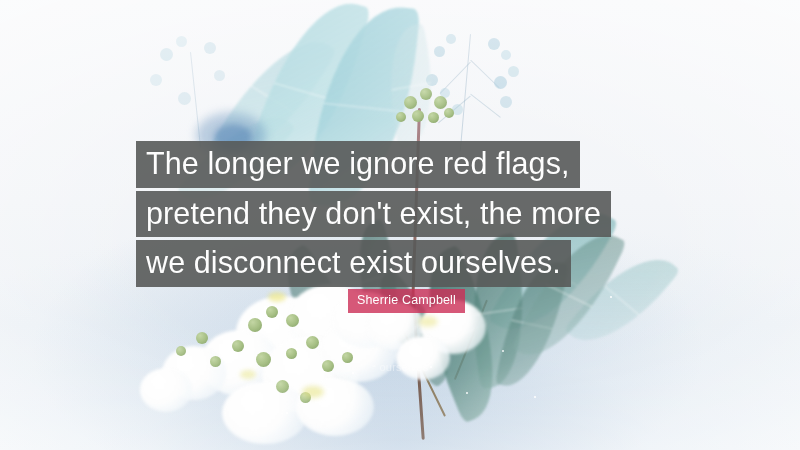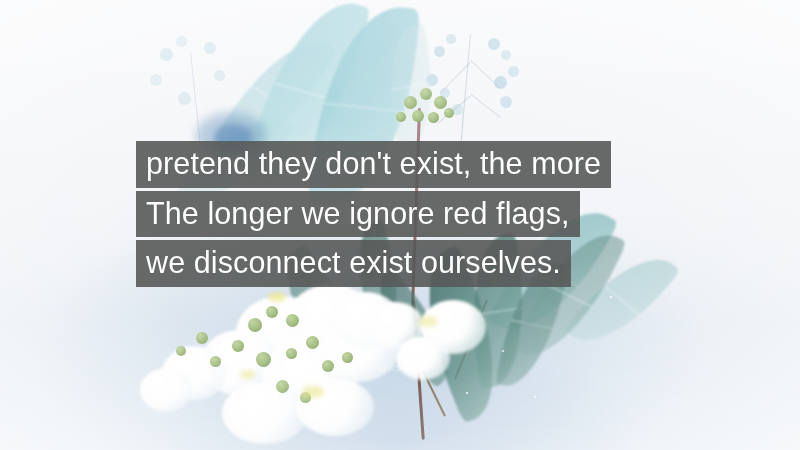--- a/index.html
+++ b/index.html
@@ -334,24 +334,25 @@
     <div class="speck" style="left:466px;top:392px;width:1.8px;height:1.8px;"></div>
     <div class="speck" style="left:502px;top:350px;width:2px;height:2px;"></div>
     <div class="speck" style="left:534px;top:396px;width:1.6px;height:1.6px;"></div>
     <div class="speck" style="left:286px;top:412px;width:2px;height:2px;"></div>
     <div class="speck" style="left:610px;top:296px;width:1.6px;height:1.6px;"></div>
   </div>
 
   <div class="bg-vignette"></div>
 
   <div id="quote-block">
+    <div class="quote-line">The longer we ignore red flags,</div>
     <div class="quote-line">pretend they don't exist, the more</div>
-    <div class="quote-line">The longer we ignore red flags,</div>
     <div class="quote-line">we disconnect exist ourselves.</div>
   </div>
 
+  <div id="author-band">Sherrie Campbell</div>
 
   <div id="watermark">
     <span class="wm-mark">“</span>
     <span class="wm-text">ourselves</span>
   </div>
 
 </div>
 
 </body></html>

